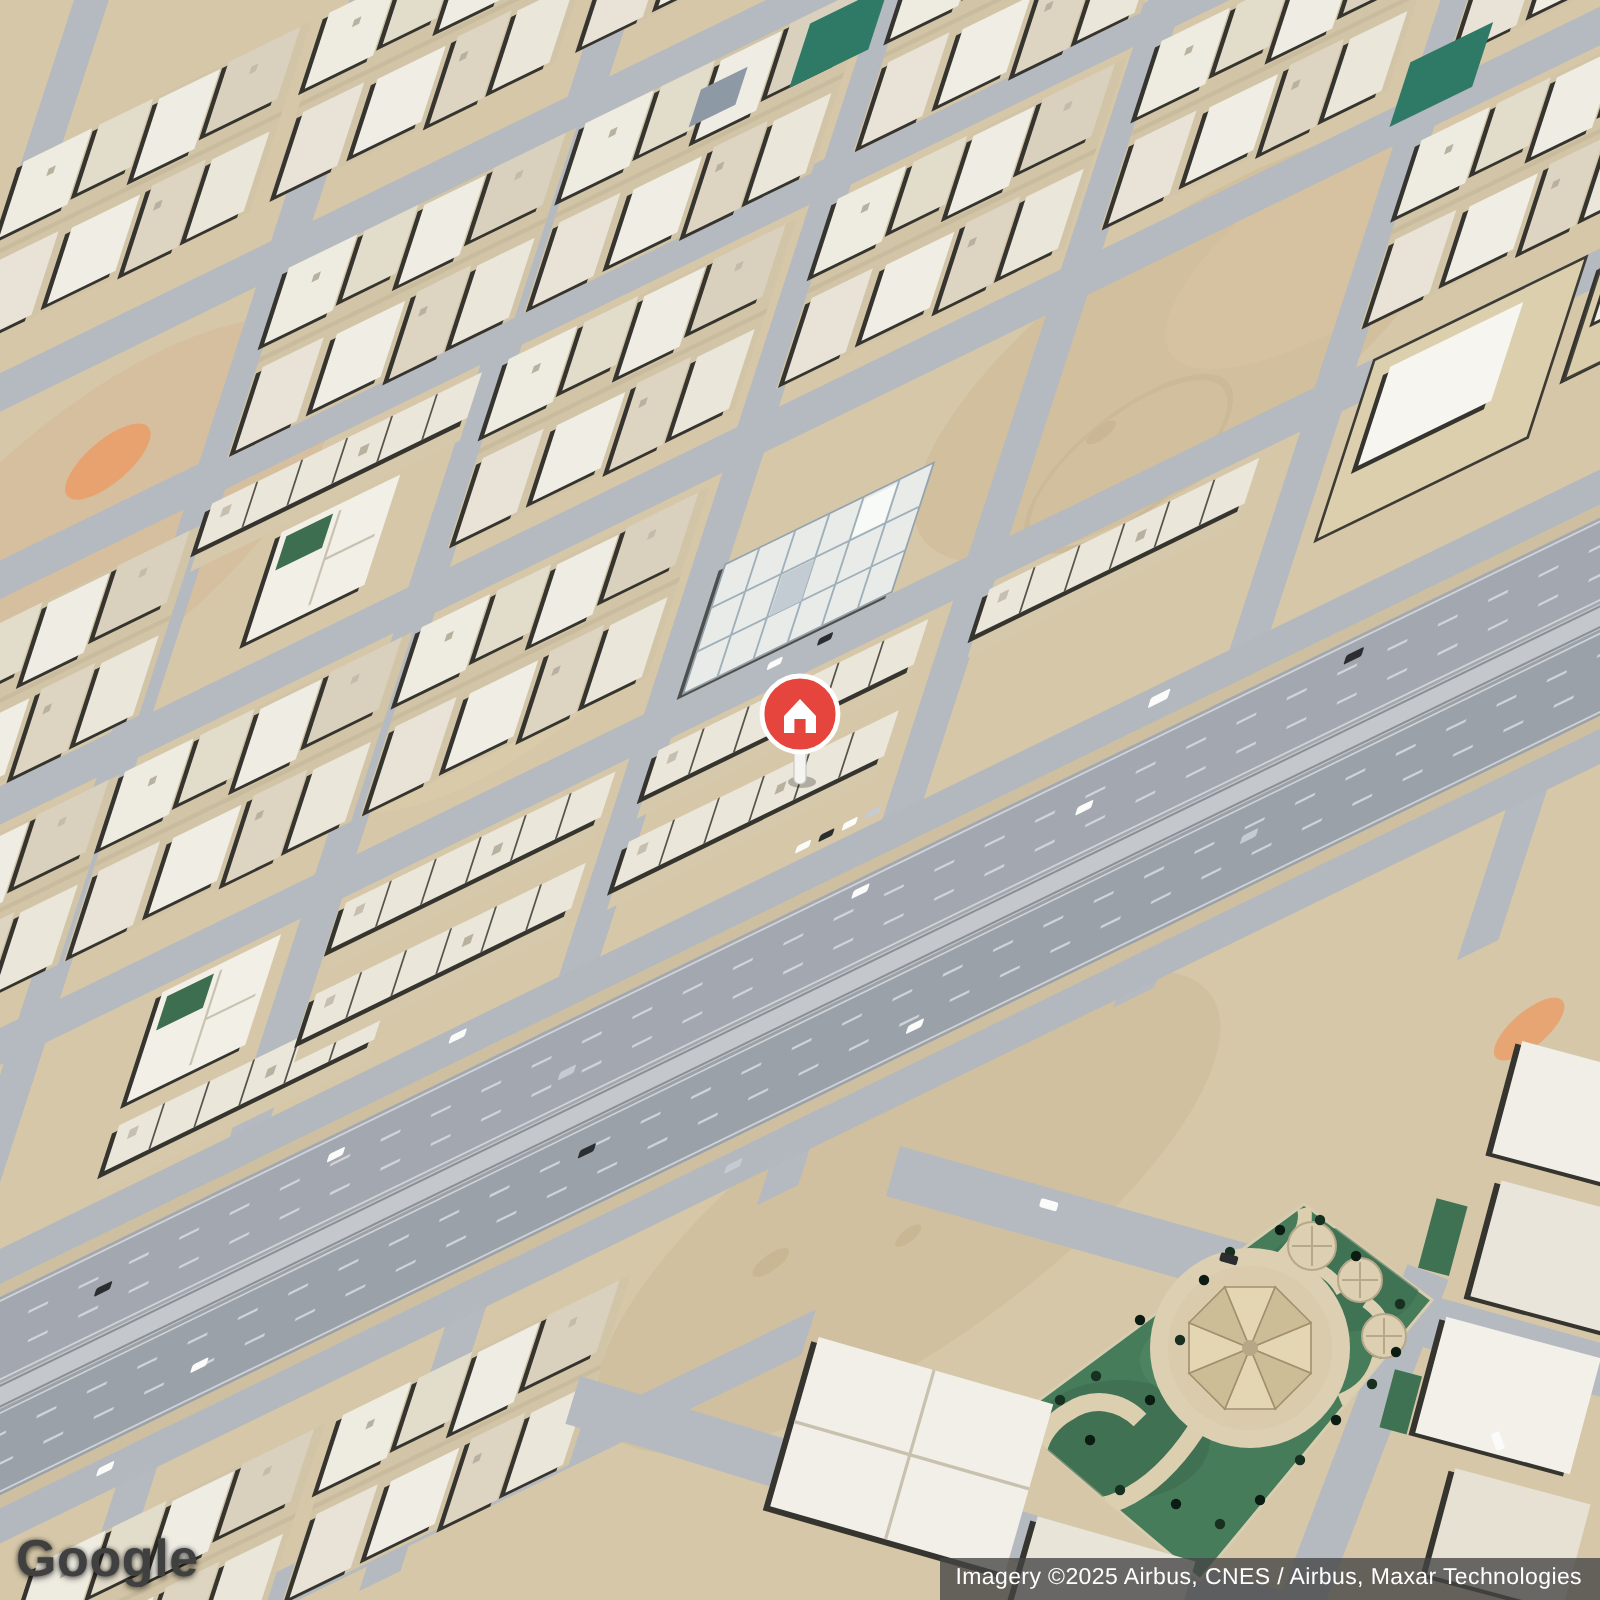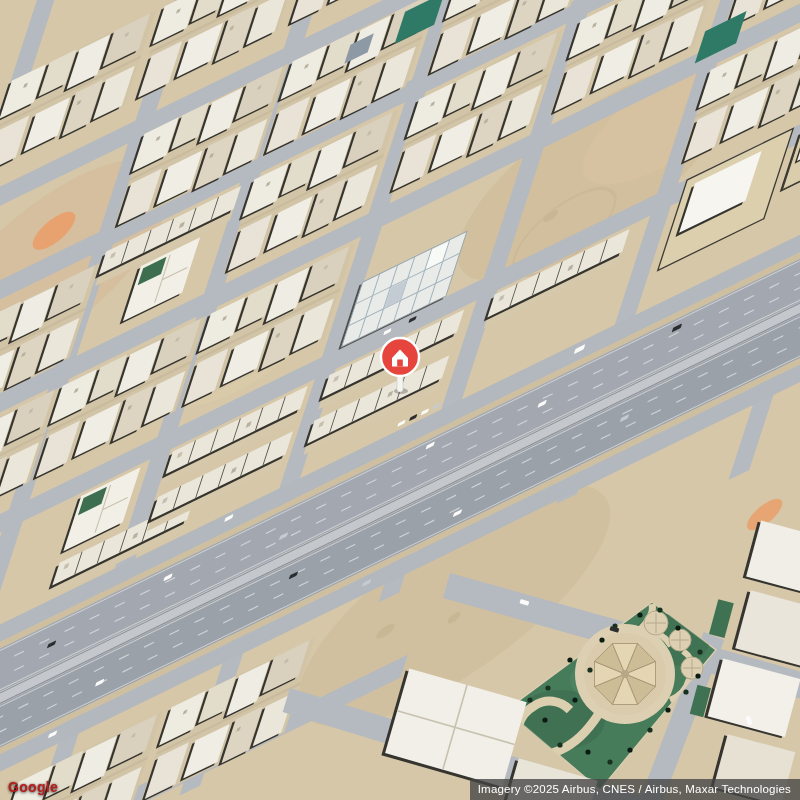--- a/index.html
+++ b/index.html
@@ -1,20 +1,20 @@
 <!DOCTYPE html>
 <html><head>
 <meta charset="utf-8">
 <style>
   html,body{margin:0;padding:0;background:#000;}
   .map-frame{position:relative;width:800px;height:800px;overflow:hidden;background:#d5c7a8;font-family:"Liberation Sans",sans-serif;}
   .map-frame svg{display:block;}
   .google-logo{
     position:absolute;left:8px;bottom:5px;z-index:20;
-    color:#b91c1c;font-size:14px;font-weight:600;letter-spacing:0.3px;
+    color:#404040;font-size:26px;font-weight:600;letter-spacing:0.3px;
     text-shadow:0 1px 3px rgba(0,0,0,.55),0 0 2px rgba(0,0,0,.4);
     cursor:pointer;user-select:none;margin-top:20px;
   }
   .attribution{
     position:absolute;right:0;bottom:0;z-index:20;
     background:rgba(68,68,68,0.78);color:#ffffff;
     font-size:11.5px;line-height:16px;padding:2px 9px 3px 8px;
     letter-spacing:0.2px;white-space:nowrap;text-align:center;
   }
   

